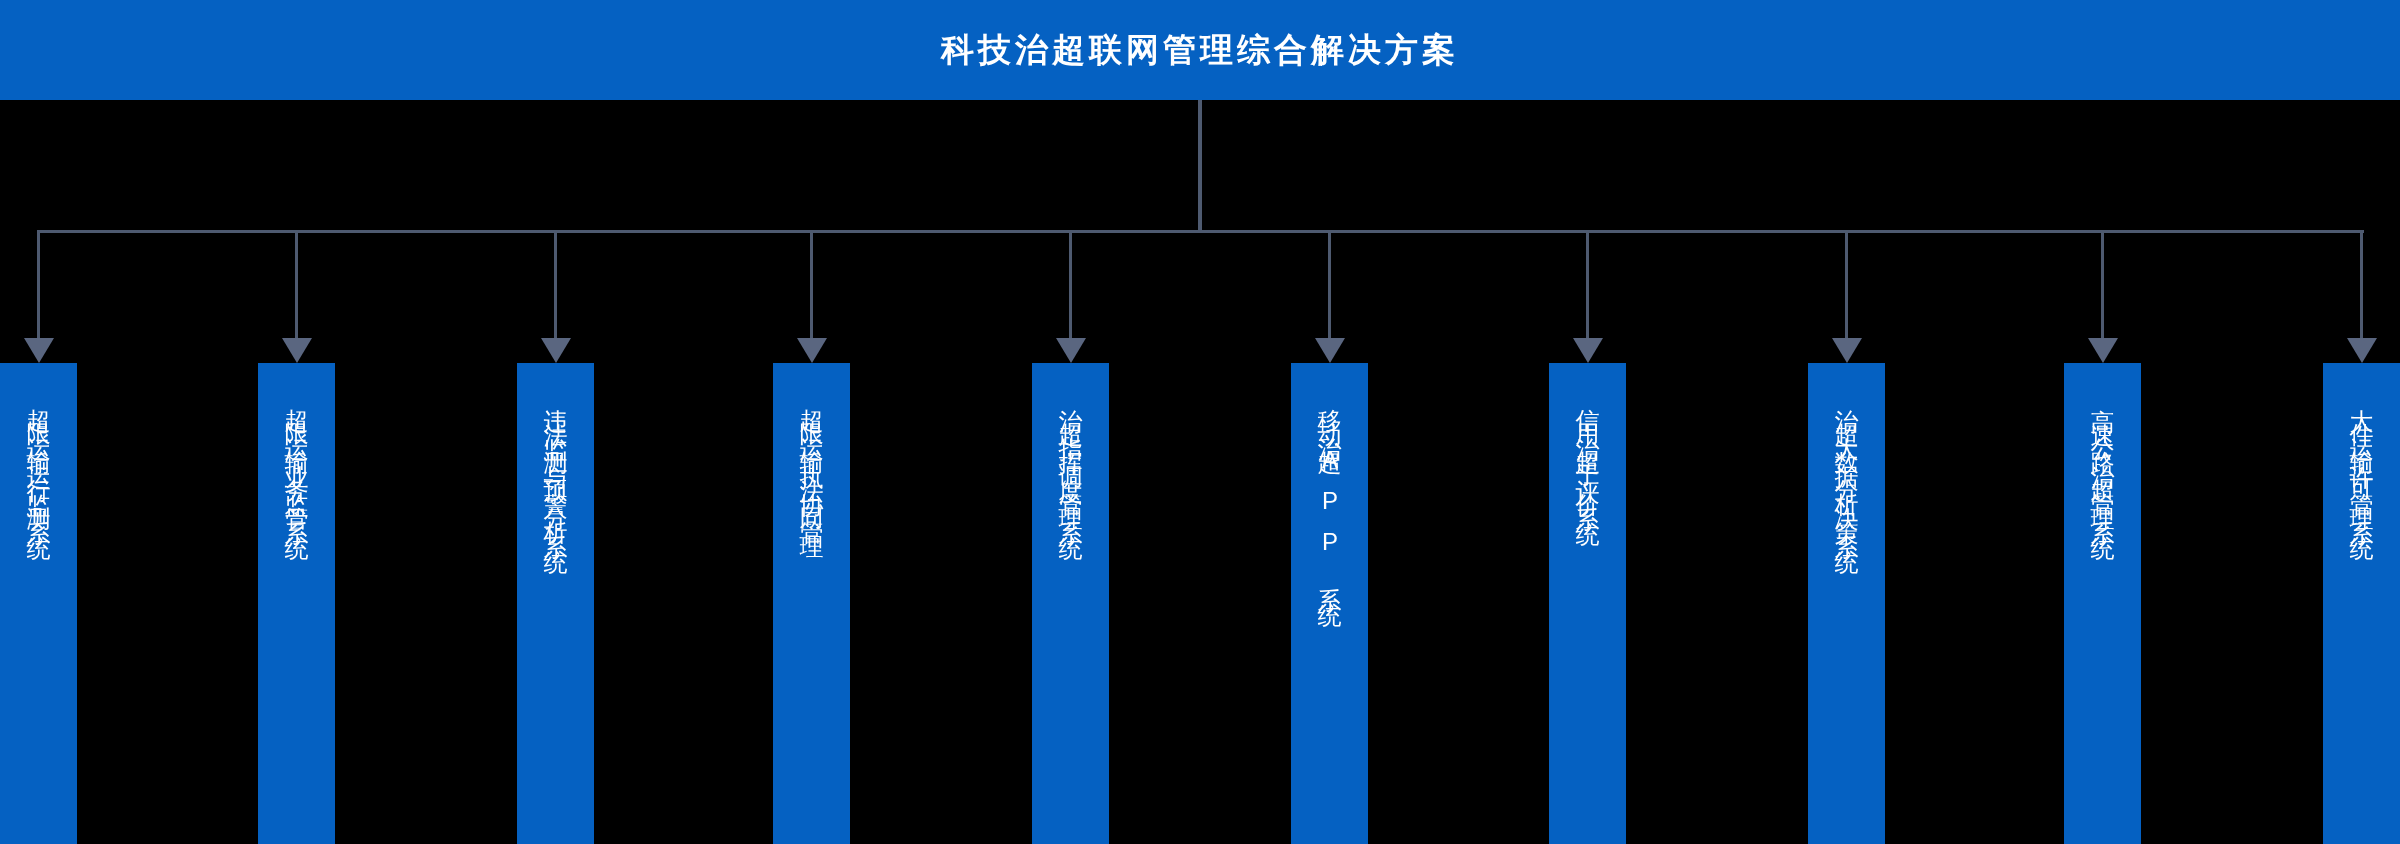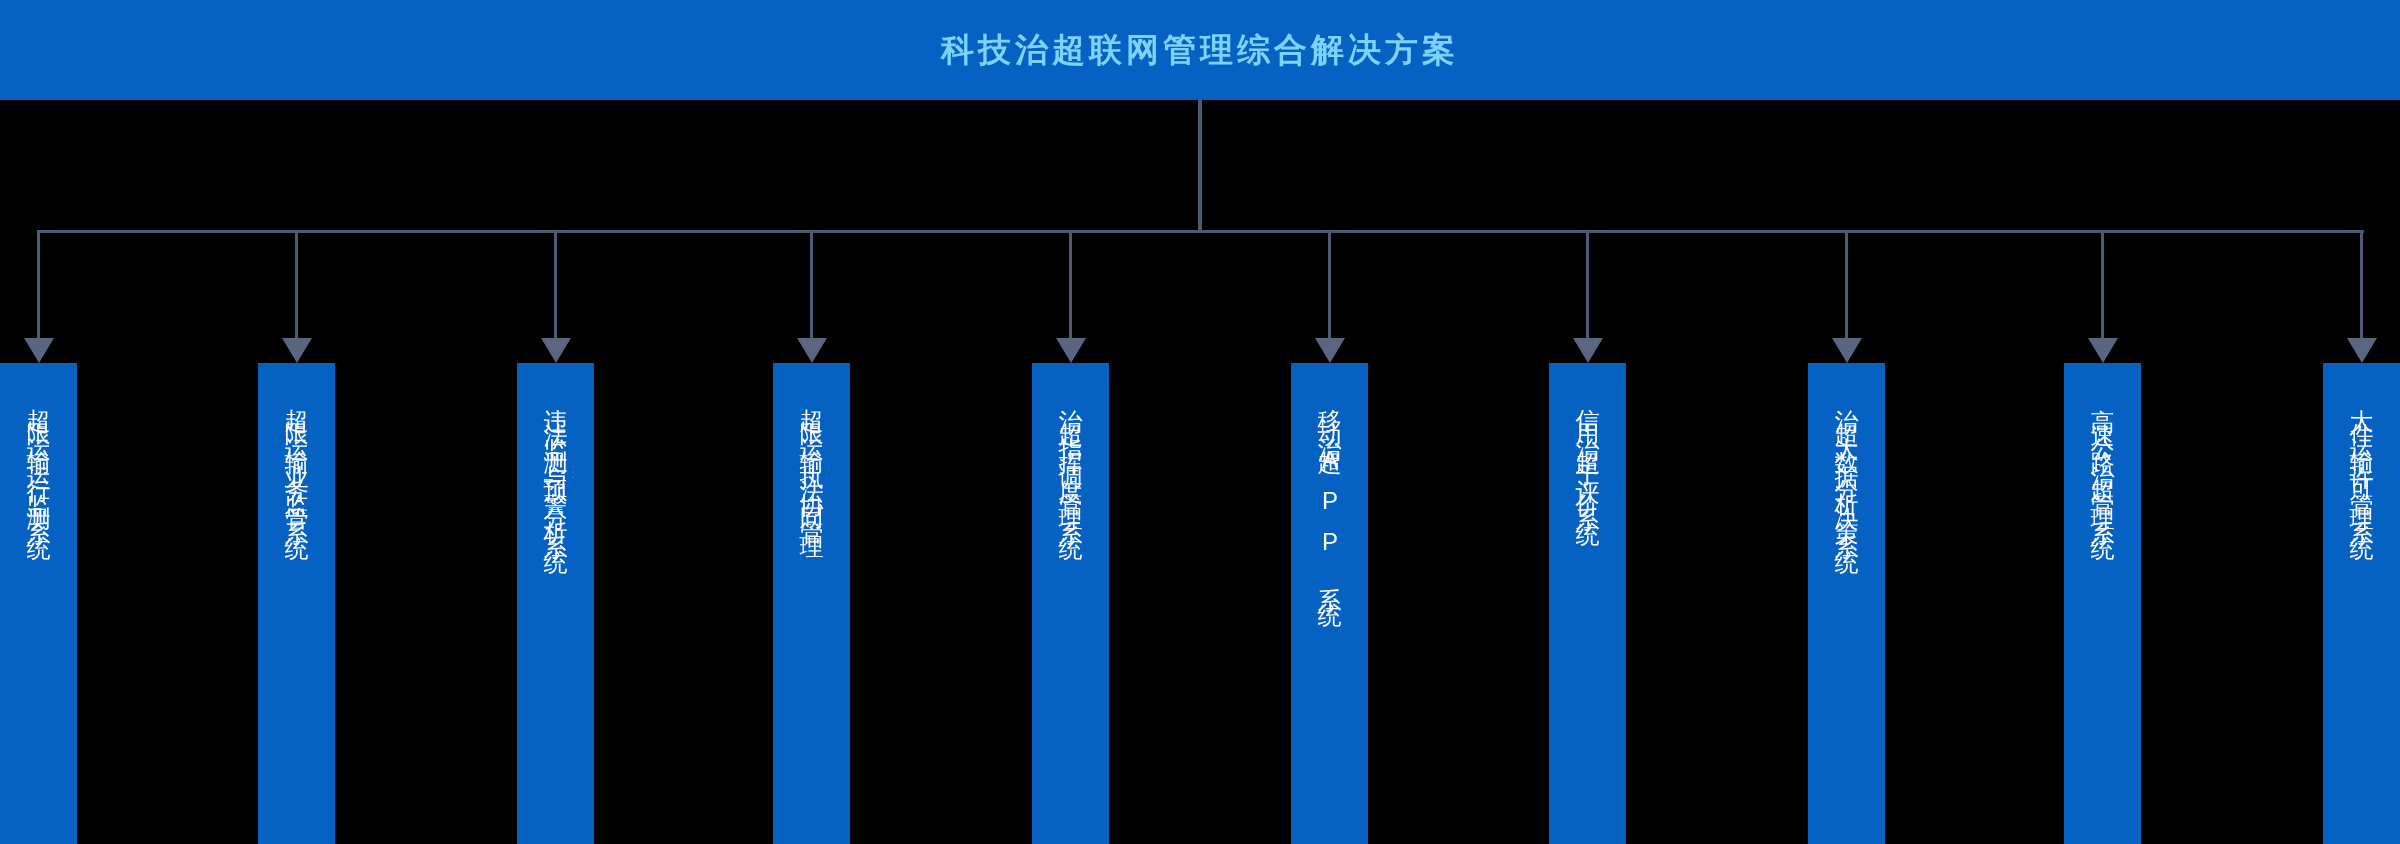--- a/index.html
+++ b/index.html
@@ -16,21 +16,21 @@
   #header {
     position: absolute;
     left: 0; top: 0;
     width: 2400px; height: 100px;
     background: #0561C2;
     display: flex;
     align-items: center;
     justify-content: center;
   }
   #header .title {
-    color: #7dd3fc;
+    color: #ffffff;
     font-size: 33px;
     font-weight: bold;
     letter-spacing: 4px;
     white-space: nowrap;
   }
 
   
   .stem {
     position: absolute;
     left: 1198px; top: 100px;

